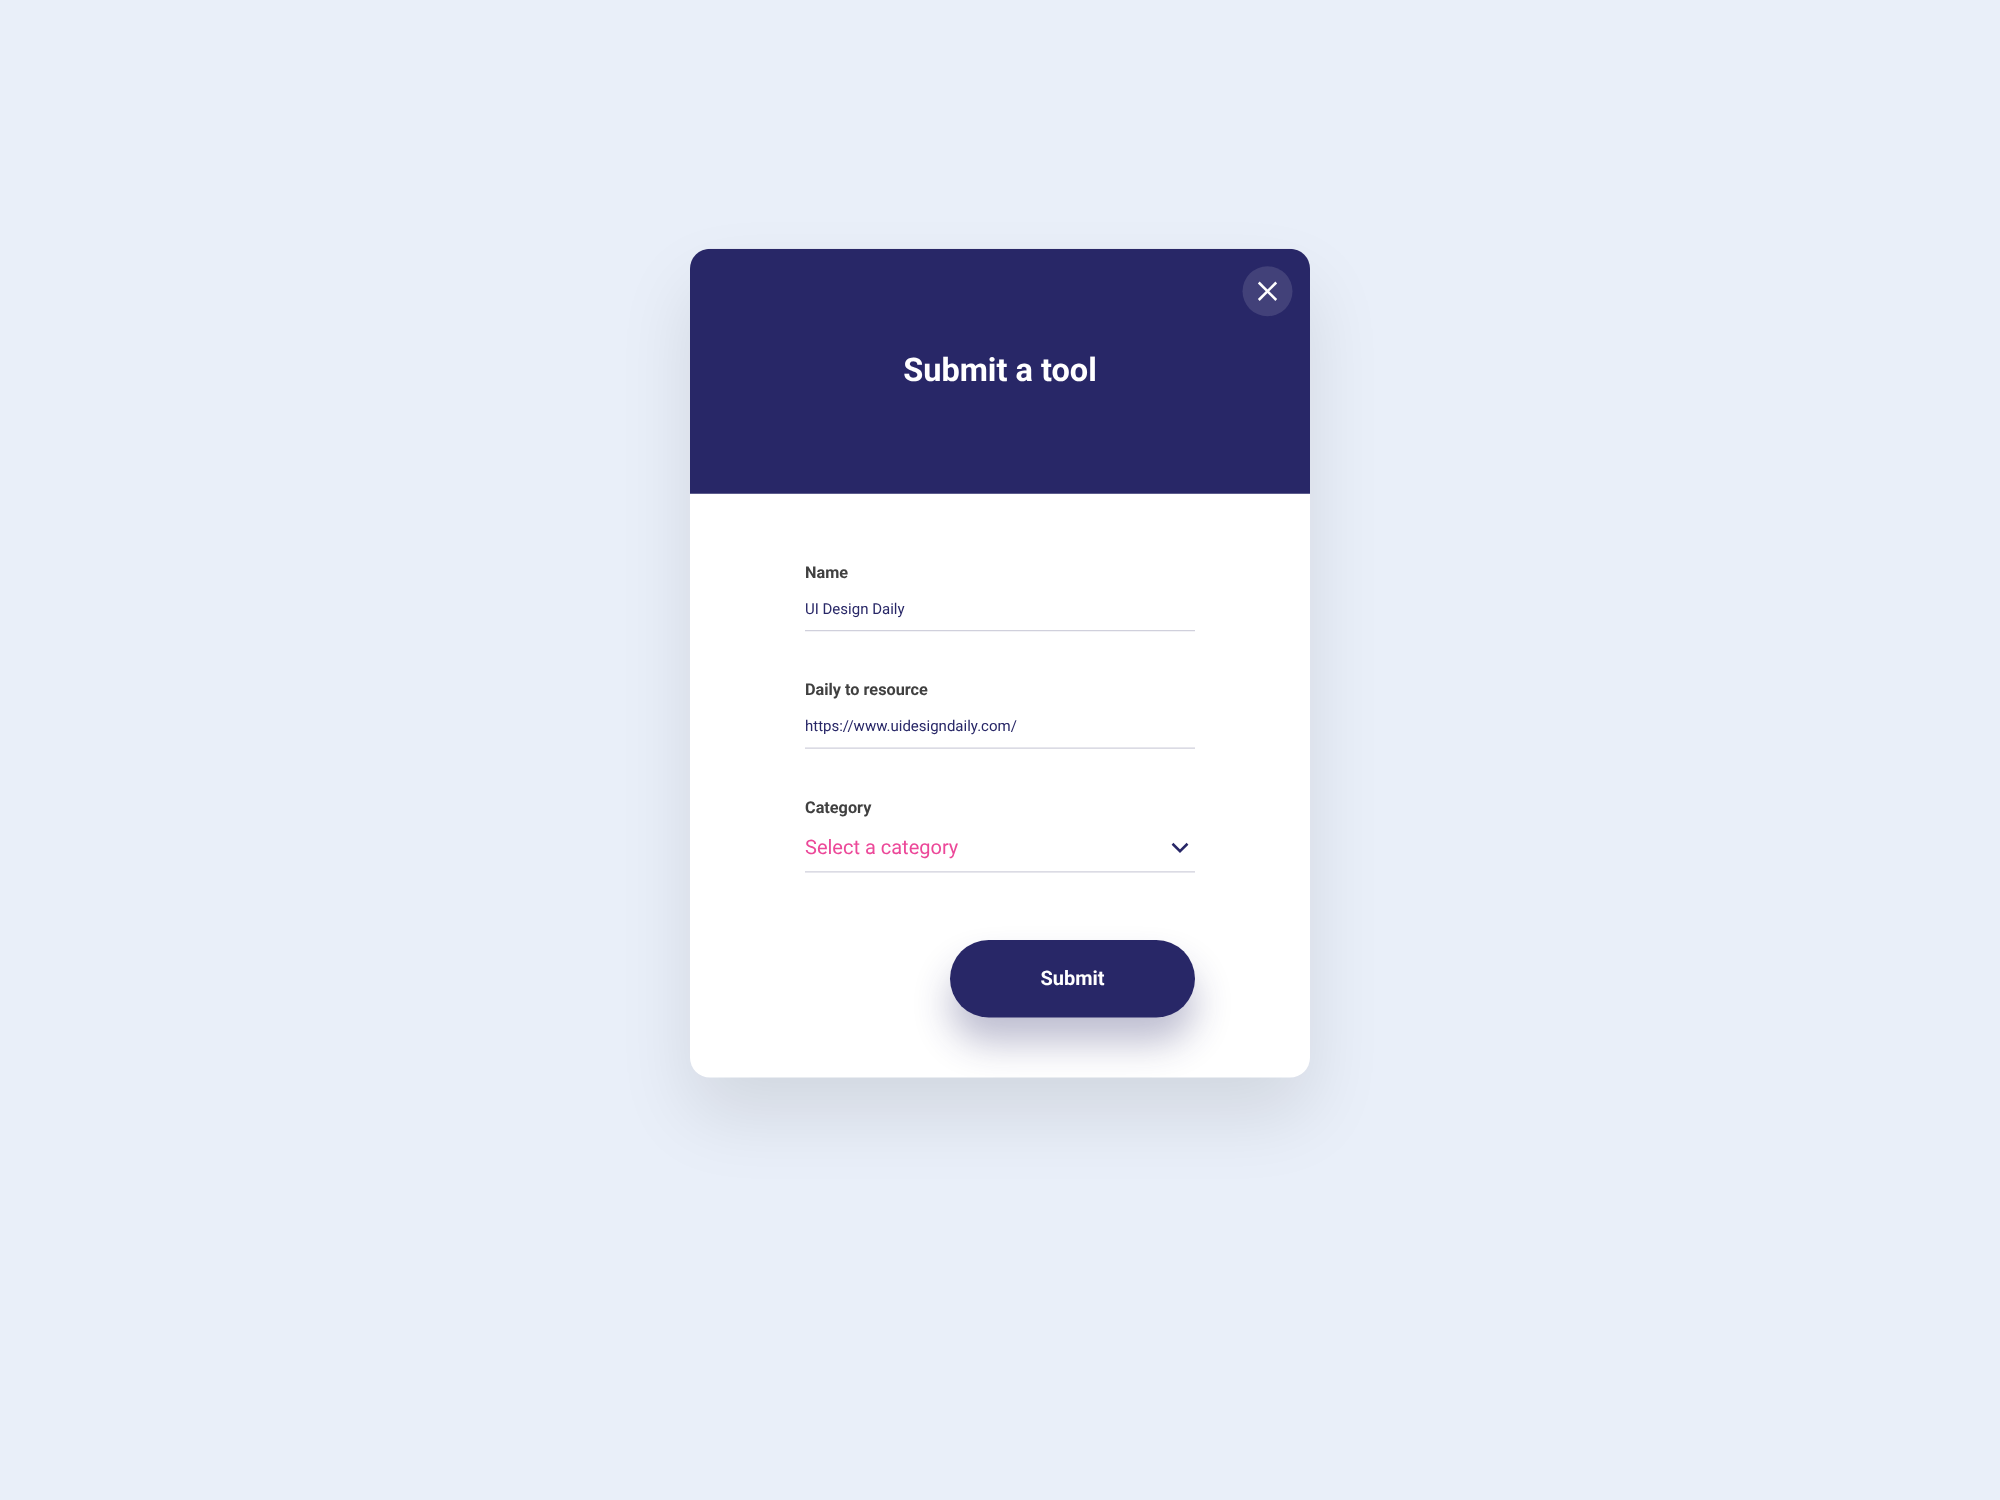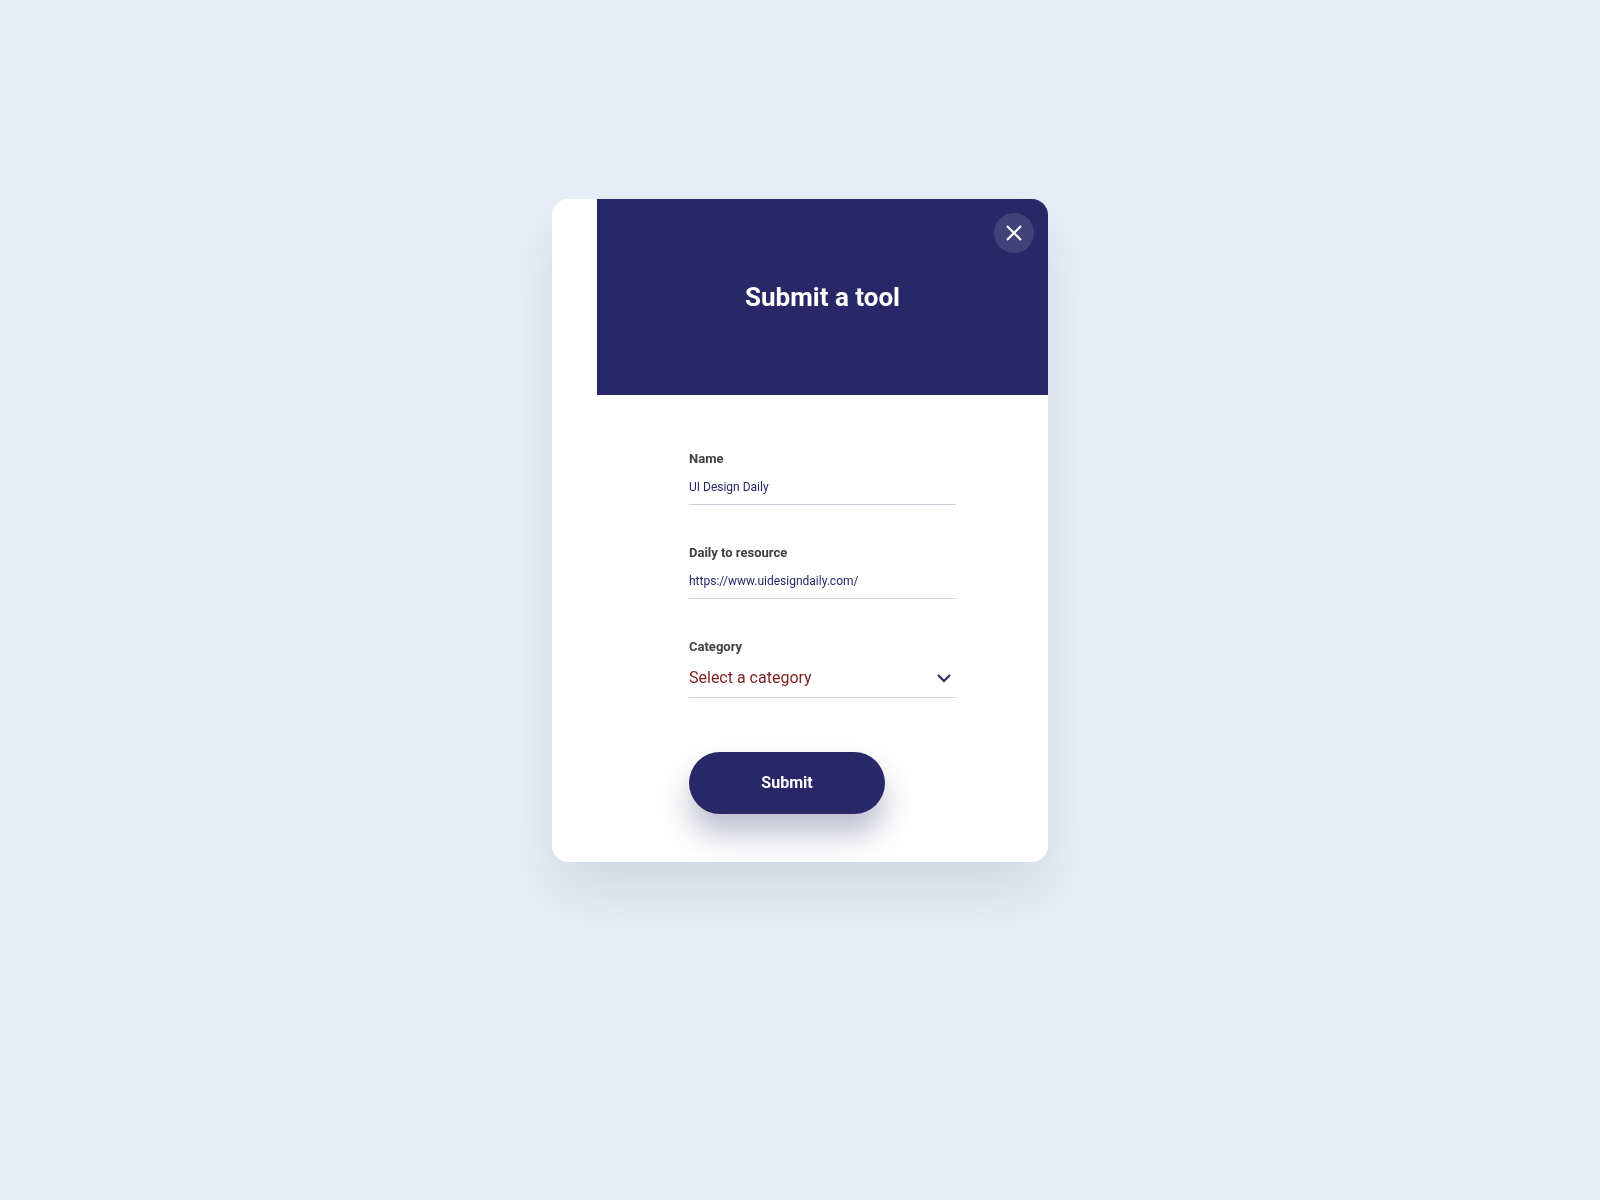--- a/index.html
+++ b/index.html
@@ -19,21 +19,20 @@
     }
 
     .modal {
       width: 496px;
       background-color: #FFFFFF;
       border-radius: 16px;
       overflow: hidden;
       box-shadow: 0 30px 60px rgba(0, 0, 0, 0.1);
       position: relative;
       top: -70px;
-      padding-left: 45px;
     }
 
     .modal-header {
       background-color: #282767;
       height: 196px;
       position: relative;
       display: flex;
       align-items: center;
       justify-content: center;
     }
@@ -97,37 +96,37 @@
     .form-select-wrapper {
       position: relative;
       width: 100%;
       border-bottom: 1px solid #D0D0DC;
       padding: 4px 0 10px 0;
       cursor: pointer;
     }
 
     .form-select-text {
       font-size: 16px;
-      color: #7f1d1d;
+      color: #ec4899;
     }
 
     .chevron-icon {
       position: absolute;
       right: 4px;
       top: 6px;
       width: 16px;
       height: 16px;
       stroke: #282767;
       stroke-width: 2;
       fill: none;
     }
 
     .submit-wrapper {
       display: flex;
-      justify-content: flex-start;
+      justify-content: flex-end;
       margin-top: 54px;
     }
 
     .submit-button {
       background-color: #282767;
       color: #FFFFFF;
       border: none;
       border-radius: 999px;
       width: 196px;
       height: 62px;

